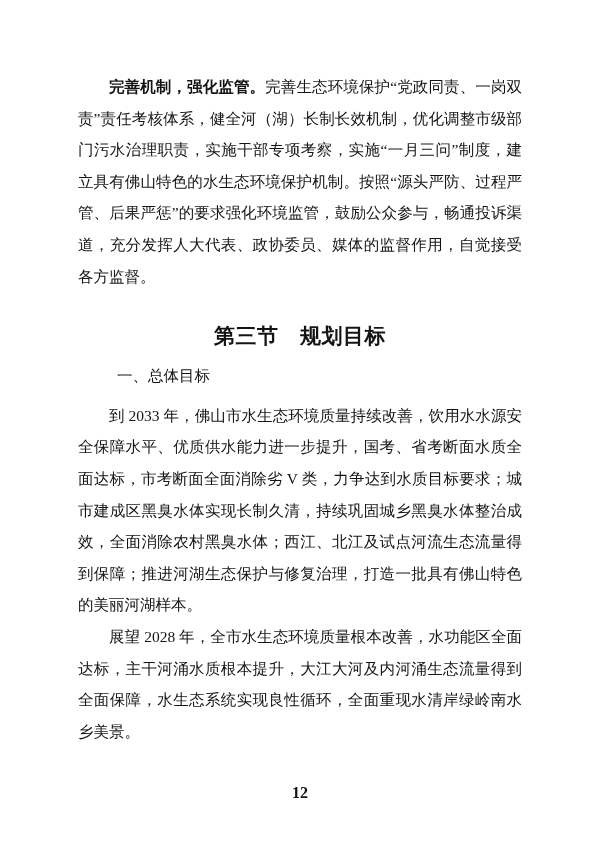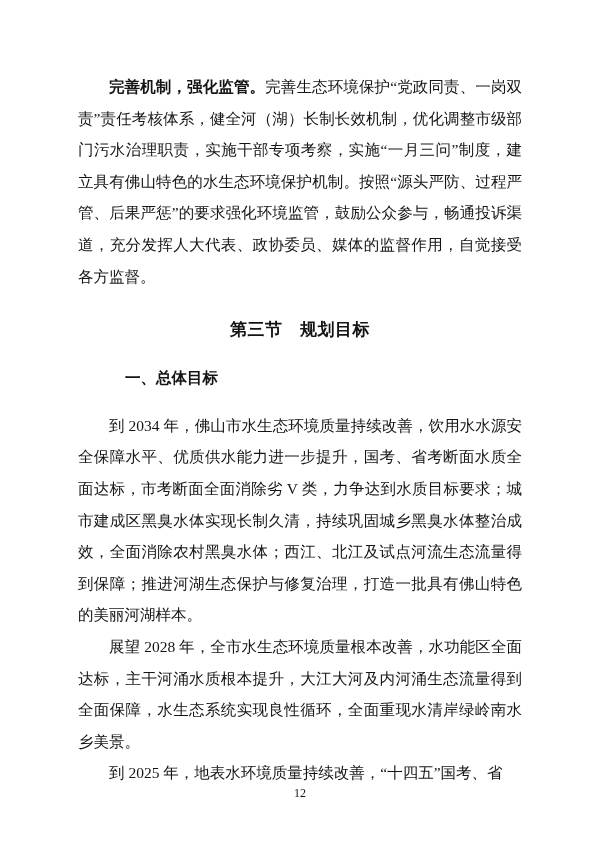--- a/index.html
+++ b/index.html
@@ -27,63 +27,63 @@
     font-size: 15.5px;
     line-height: 31.6px;
     text-align: justify;
     text-indent: 2em;
     font-family: "Liberation Serif", "DejaVu Serif", serif;
   }
   .lead-bold {
     font-weight: 700;
   }
   .section-title {
-    margin: 22px 0 3px 0;
+    margin: 28px 0 3px 0;
     font-family: "Liberation Sans", "DejaVu Sans", sans-serif;
     font-weight: 700;
-    font-size: 17px;
+    font-size: 21px;
     line-height: 32px;
     text-align: center;
     text-indent: 0;
     letter-spacing: 0.5px;
   }
   .subhead {
-    margin: 16px;
+    margin: 8px;
     font-family: "Liberation Sans", "DejaVu Sans", sans-serif;
-    font-weight: 700;
+    font-weight: 400;
     font-size: 15.5px;
     line-height: 31.6px;
     text-indent: 2em;
   }
   .page-num {
     position: absolute;
     left: 0;
     right: 0;
     bottom: 47px;
     height: 16px;
     line-height: 16px;
     text-align: center;
-    font-size: 12px;
+    font-size: 16px;
     font-family: "Liberation Serif", "DejaVu Serif", serif;
     color: #141414;
+    font-weight: bold;
   }
 </style>
 </head>
 <body>
 
 <div class="page">
 
   <p class="para"><span class="lead-bold">完善机制，强化监管。</span><span>完善生态环境保护“党政同责、一岗双责”责任考核体系，健全河（湖）长制长效机制，优化调整市级部门污水治理职责，实施干部专项考察，实施“一月三问”制度，建立具有佛山特色的水生态环境保护机制。按照“源头严防、过程严管、后果严惩”的要求强化环境监管，鼓励公众参与，畅通投诉渠道，充分发挥人大代表、政协委员、媒体的监督作用，自觉接受各方监督。</span></p>
 
   <h2 class="section-title">第三节　规划目标</h2>
 
   <h3 class="subhead">一、总体目标</h3>
 
-  <p class="para">到 2034 年，佛山市水生态环境质量持续改善，饮用水水源安全保障水平、优质供水能力进一步提升，国考、省考断面水质全面达标，市考断面全面消除劣 V 类，力争达到水质目标要求；城市建成区黑臭水体实现长制久清，持续巩固城乡黑臭水体整治成效，全面消除农村黑臭水体；西江、北江及试点河流生态流量得到保障；推进河湖生态保护与修复治理，打造一批具有佛山特色的美丽河湖样本。</p>
+  <p class="para">到 2033 年，佛山市水生态环境质量持续改善，饮用水水源安全保障水平、优质供水能力进一步提升，国考、省考断面水质全面达标，市考断面全面消除劣 V 类，力争达到水质目标要求；城市建成区黑臭水体实现长制久清，持续巩固城乡黑臭水体整治成效，全面消除农村黑臭水体；西江、北江及试点河流生态流量得到保障；推进河湖生态保护与修复治理，打造一批具有佛山特色的美丽河湖样本。</p>
 
   <p class="para">展望 2028 年，全市水生态环境质量根本改善，水功能区全面达标，主干河涌水质根本提升，大江大河及内河涌生态流量得到全面保障，水生态系统实现良性循环，全面重现水清岸绿岭南水乡美景。</p>
 
 
-  <p class="para">到 2025 年，地表水环境质量持续改善，“十四五”国考、省</p>
 
   <div class="page-num">12</div>
 
 </div>
 
 </body></html>

